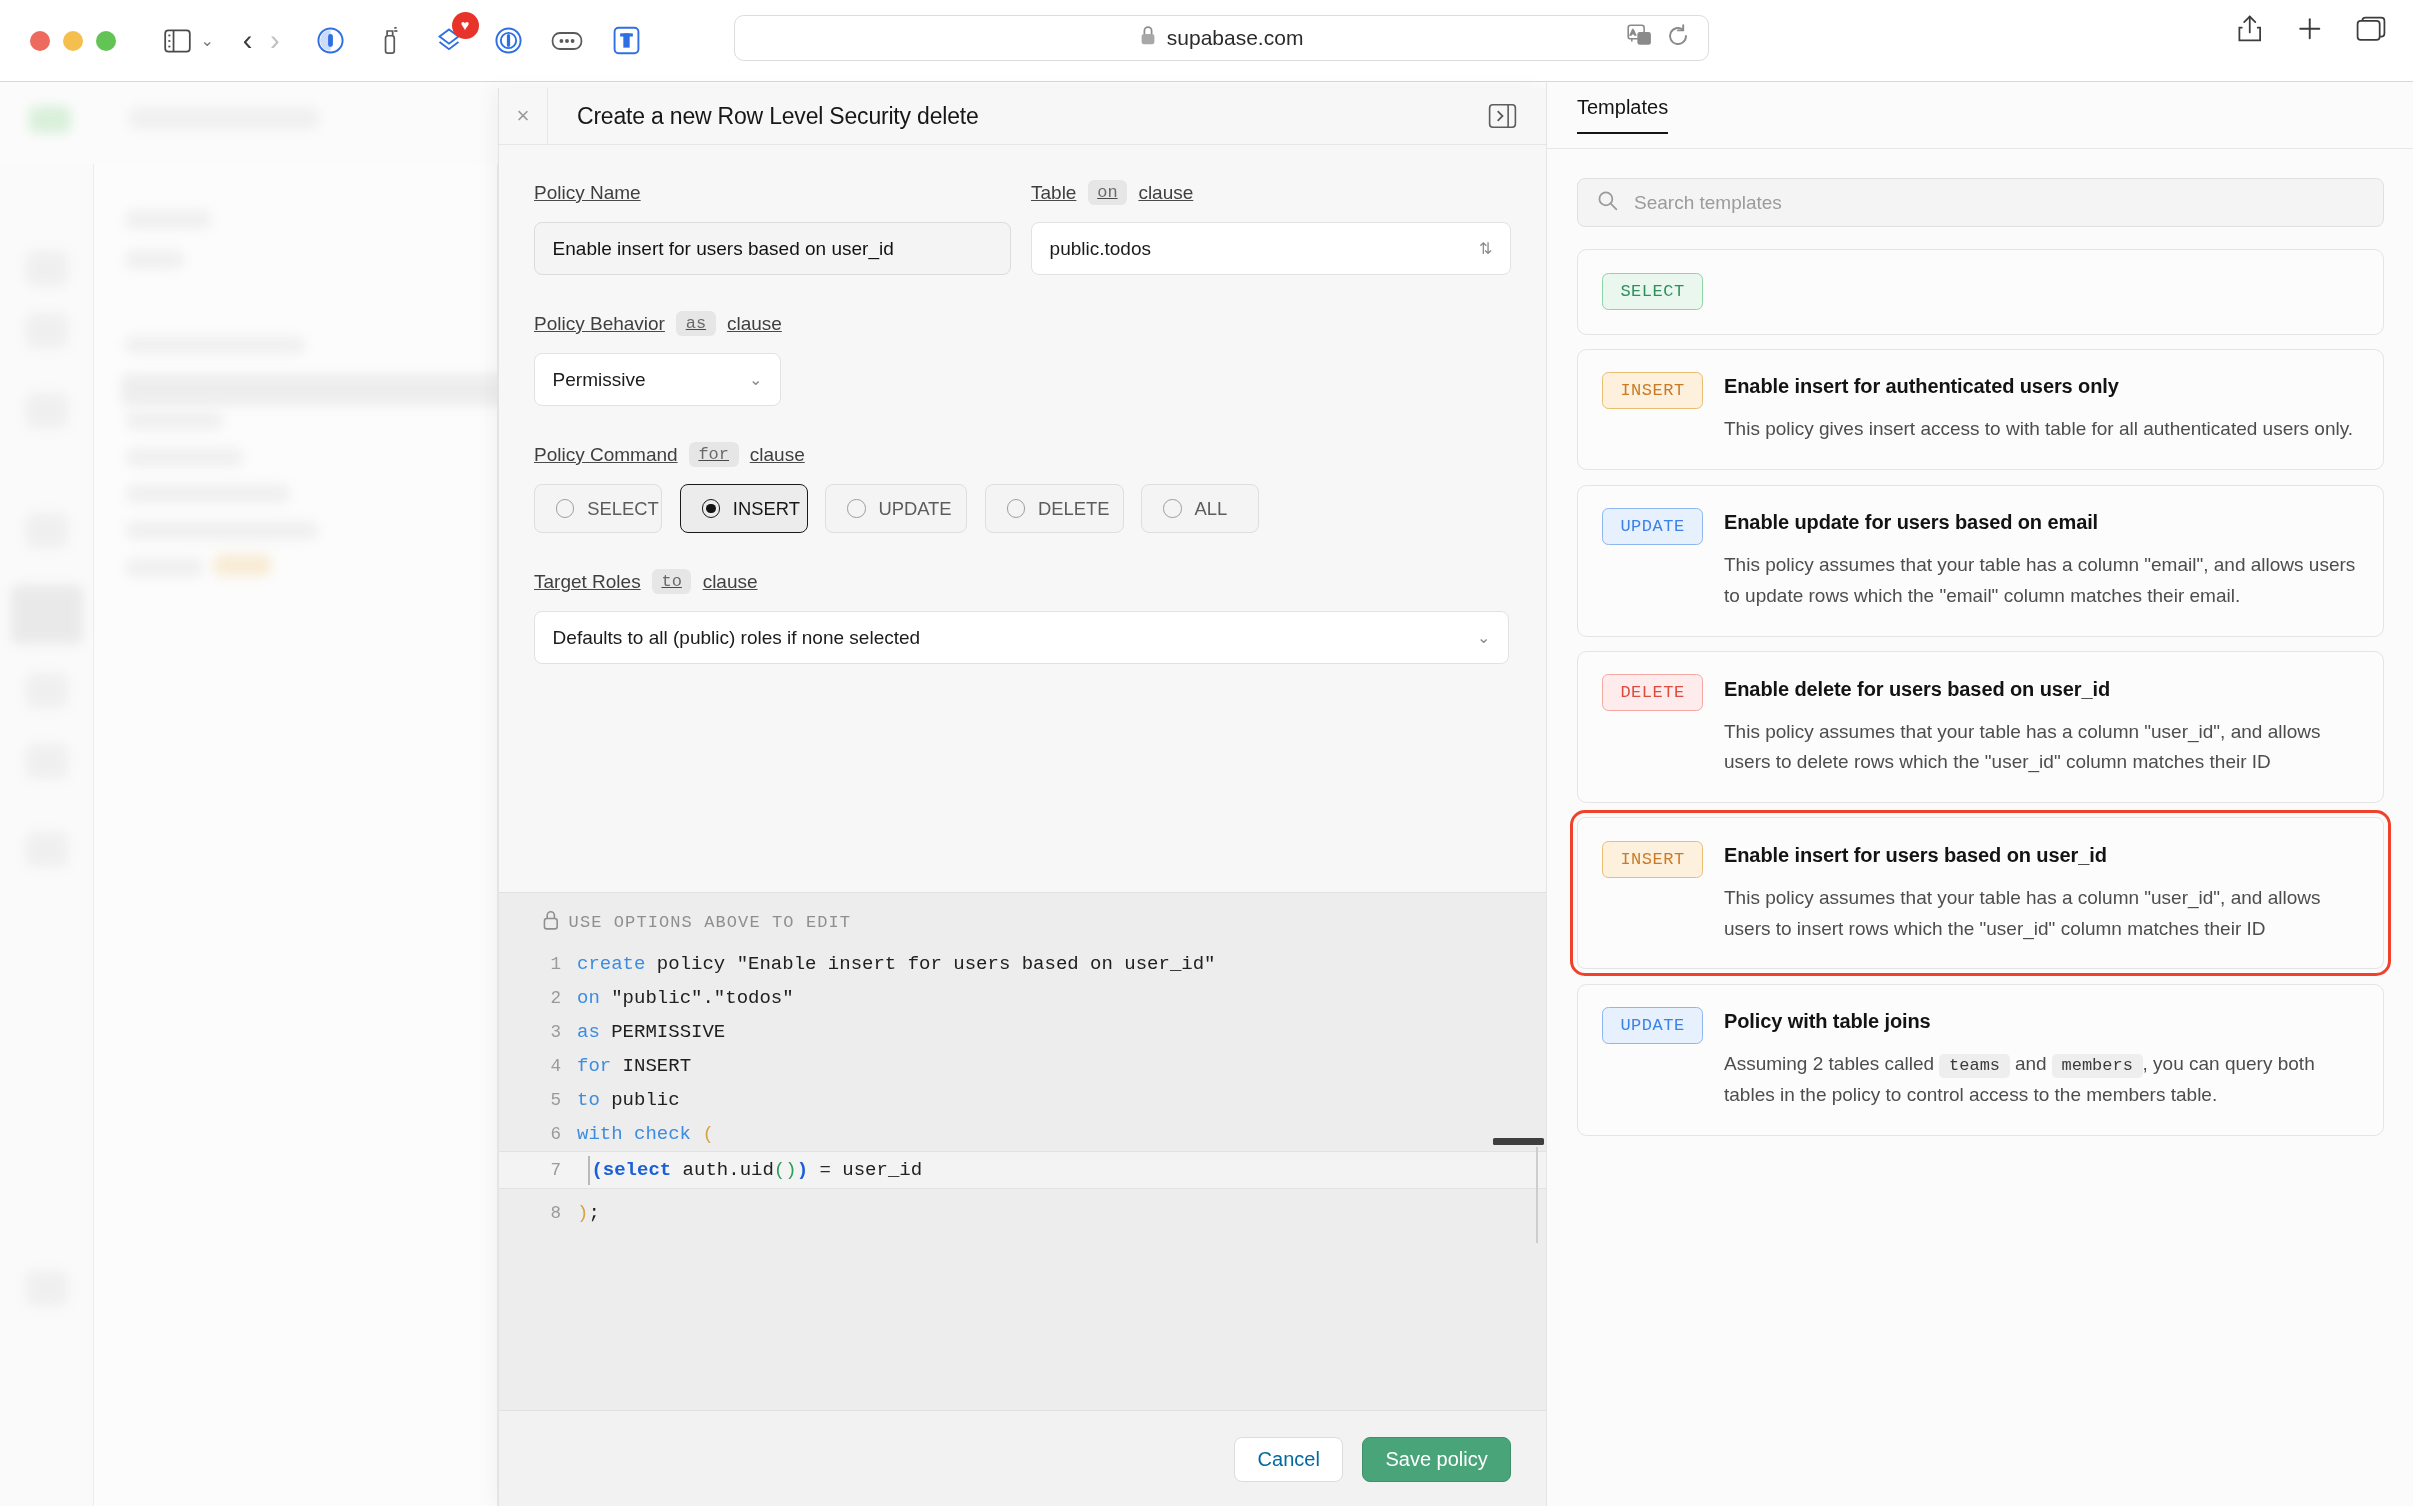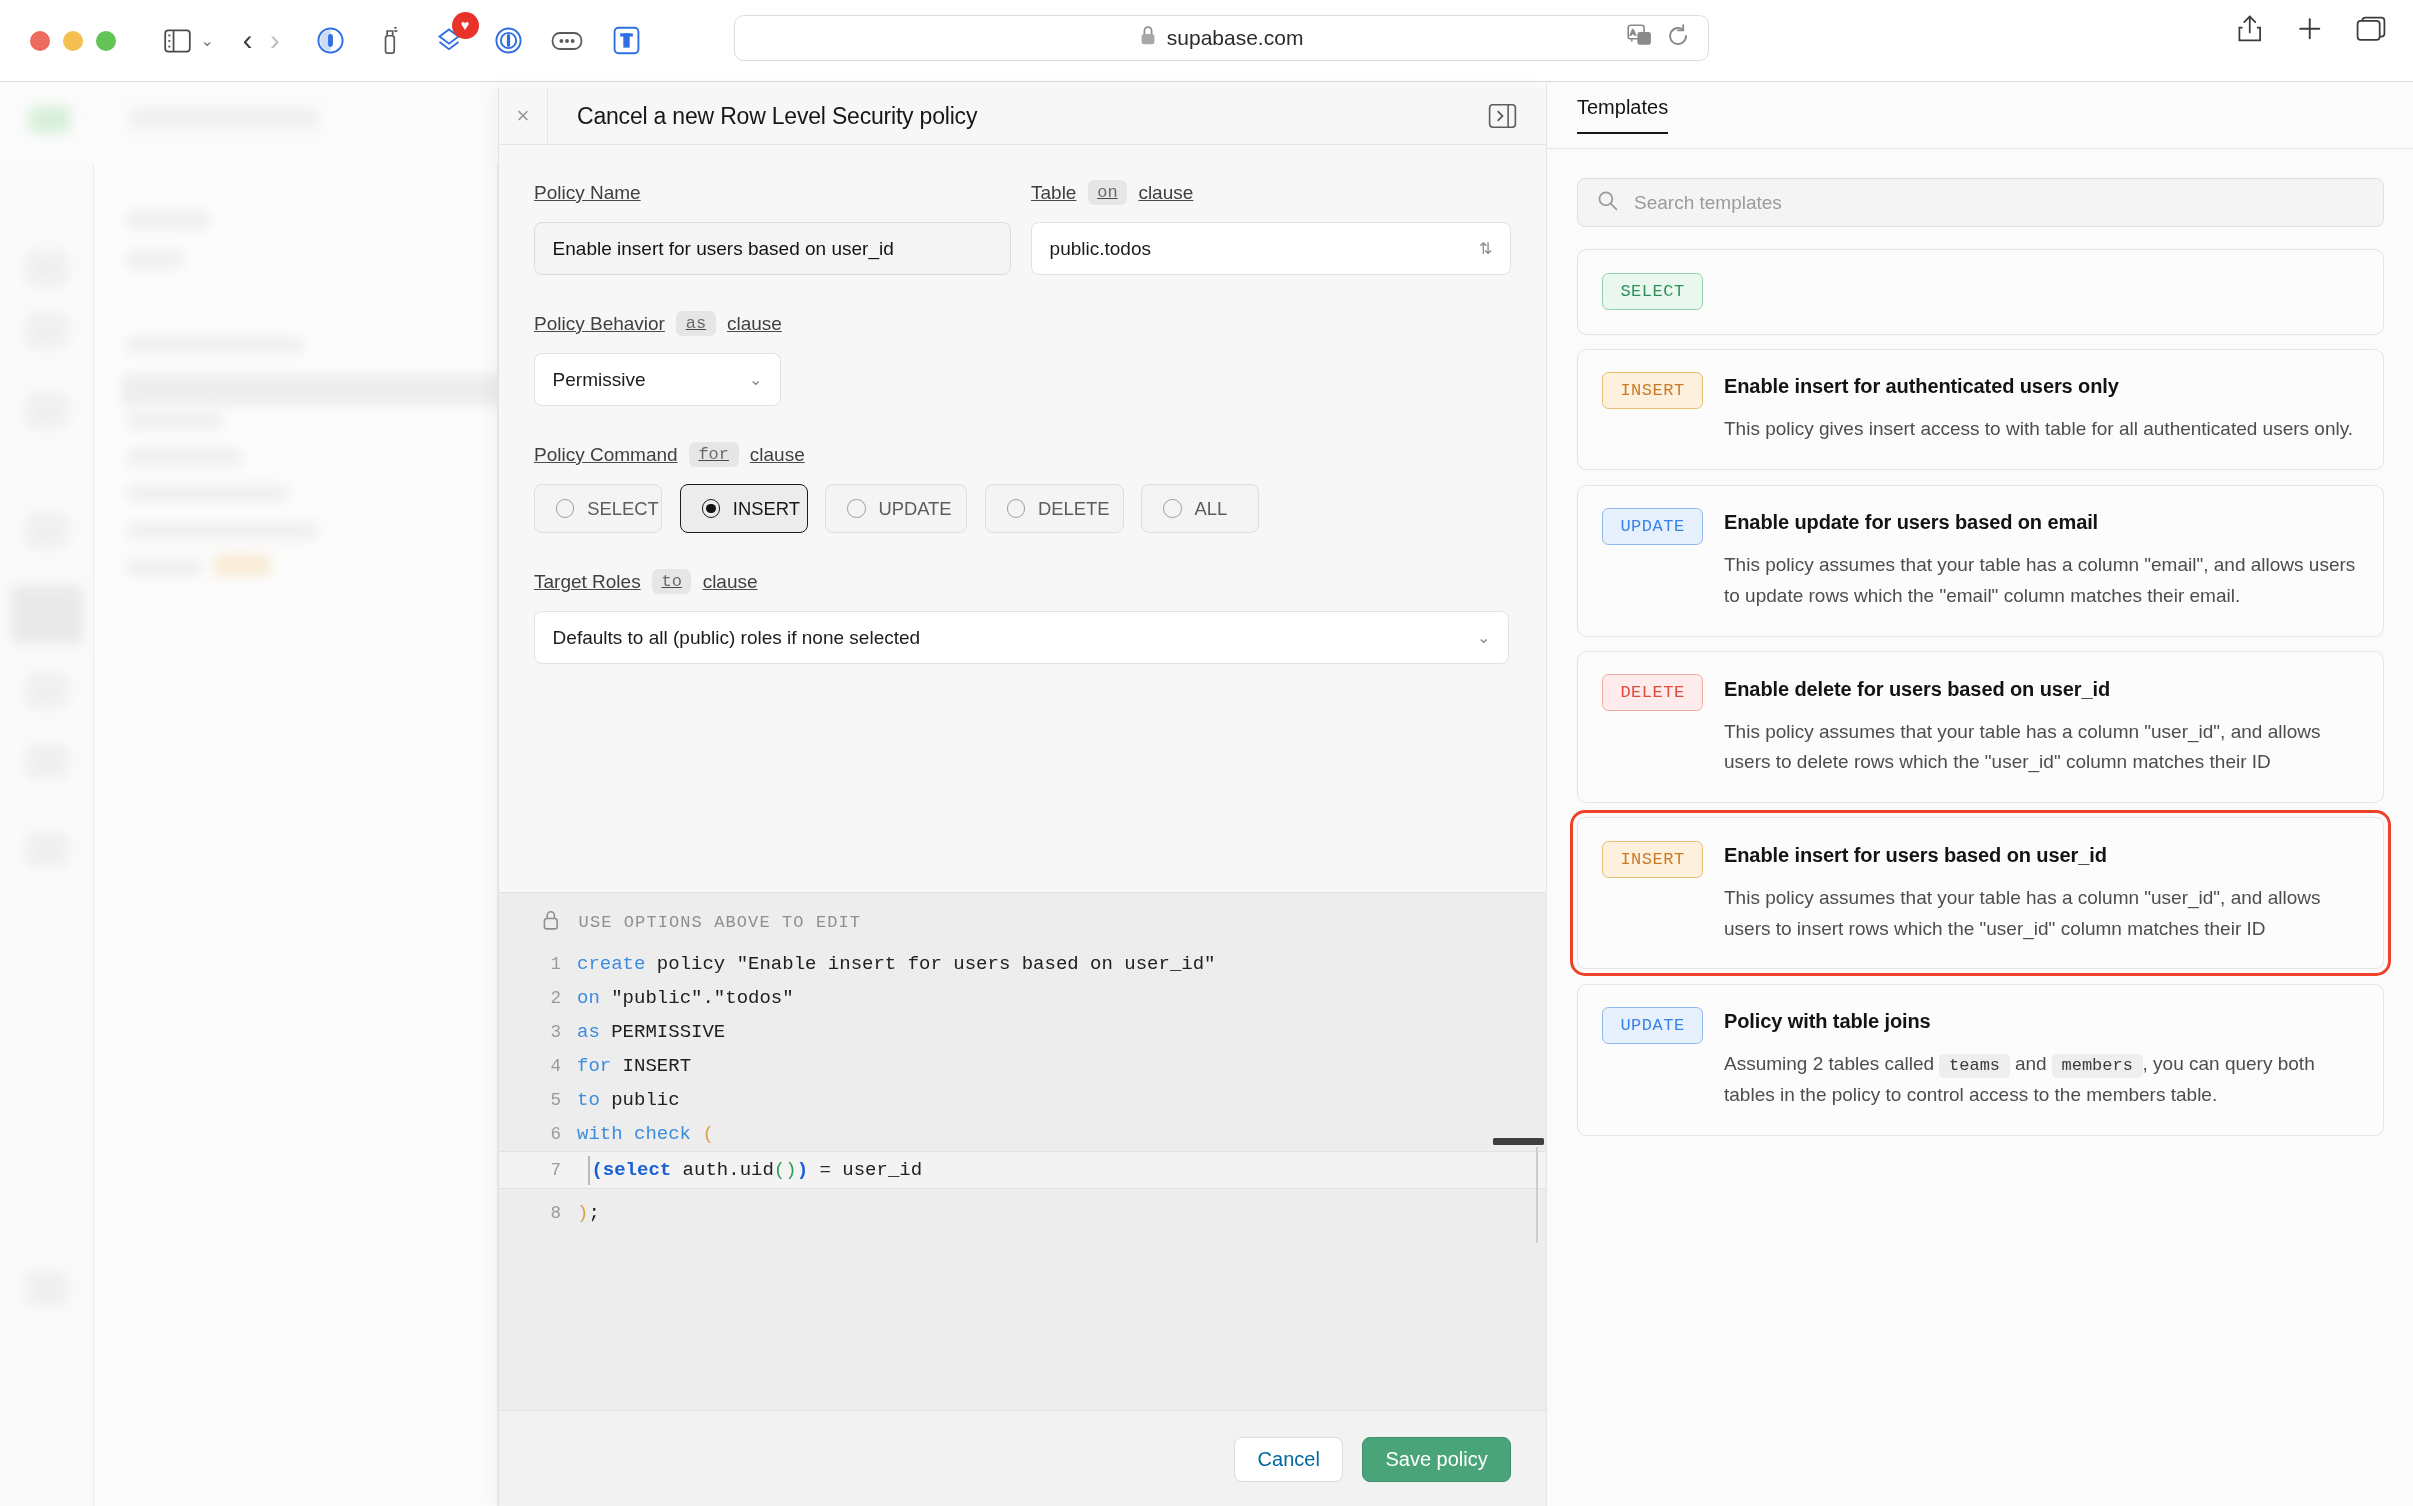--- a/index.html
+++ b/index.html
@@ -165,21 +165,21 @@
 
   
   #code-editor {
     position: absolute; left: 0; right: 0; top: 747px; bottom: 97px;
     background: #ededed;
     border-top: 0.8px solid #e1e1e1;
     font-family: "Liberation Mono", monospace;
     overflow: hidden;
   }
   #code-hint {
-    display: flex; align-items: center; gap: 19px;
+    display: flex; align-items: center; gap: 9px;
     padding: 16px 0 11.2px 43px;
     color: #8f8f8f; font-size: 17px; letter-spacing: 1.1px;
   }
   .code-line { display: flex; align-items: center; height: 34px; position: relative; }
   .code-line .ln {
     width: 78px; text-align: right; padding-right: 16px;
     color: #9a9a9a; font-size: 17.6px; flex: none;
   }
   .code-line .src { font-size: 19px; color: #202020; white-space: pre; }
   .code-line.highlight { background: #f3f3f3; border-top: 0.8px solid #e2e2e2; border-bottom: 0.8px solid #e2e2e2; height: 38px; }
@@ -419,21 +419,21 @@
   <div class="ghost" style="left:126px; top:402px; width:164px; height:19px;"></div>
   <div class="ghost" style="left:126px; top:439px; width:192px; height:19px;"></div>
   <div class="ghost" style="left:126px; top:476px; width:77px; height:19px;"></div>
   <div class="ghost amber" style="left:214px; top:472px; width:57px; height:22.3px;"></div>
 </div>
 
 <div id="modal">
 
   <div id="modal-header">
     <div id="modal-close">×</div>
-    <div id="modal-title">Cancel a new Row Level Security policy</div>
+    <div id="modal-title">Create a new Row Level Security delete</div>
     <div id="modal-expand">
       <svg width="29" height="29" viewBox="0 0 36 36" fill="none" stroke="#5d5d5d" stroke-width="2">
         <rect x="2" y="4" width="32" height="28" rx="4"></rect>
         <line x1="25" y1="4" x2="25" y2="32"></line>
         <path d="M12 12 L18 18 L12 24" stroke-width="2.2"></path>
       </svg>
     </div>
   </div>
 
   <div id="modal-body">

